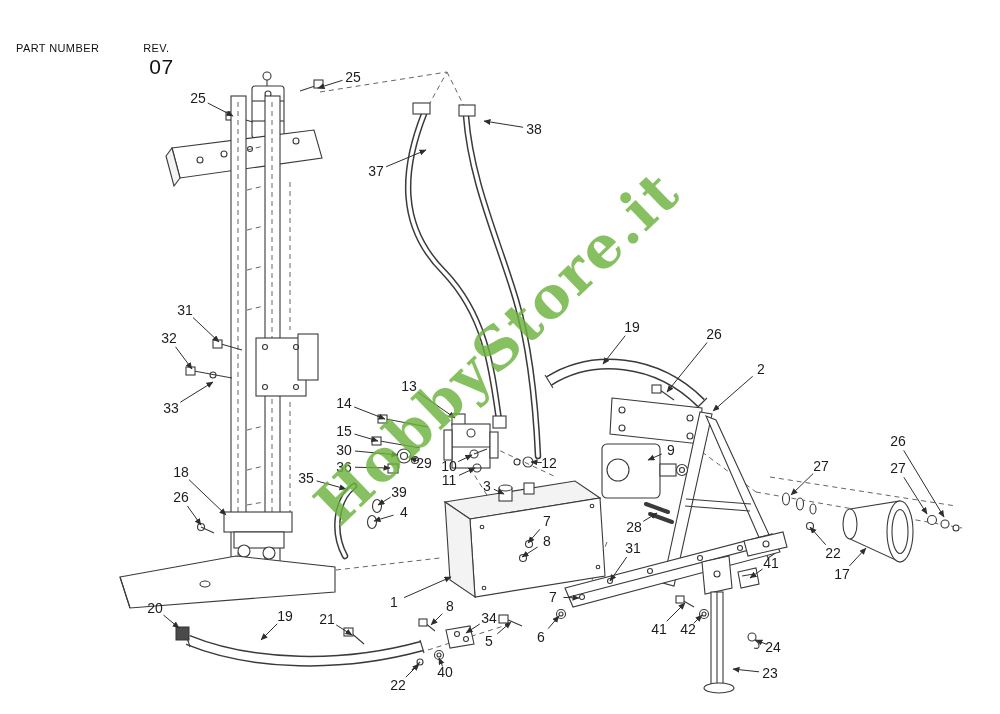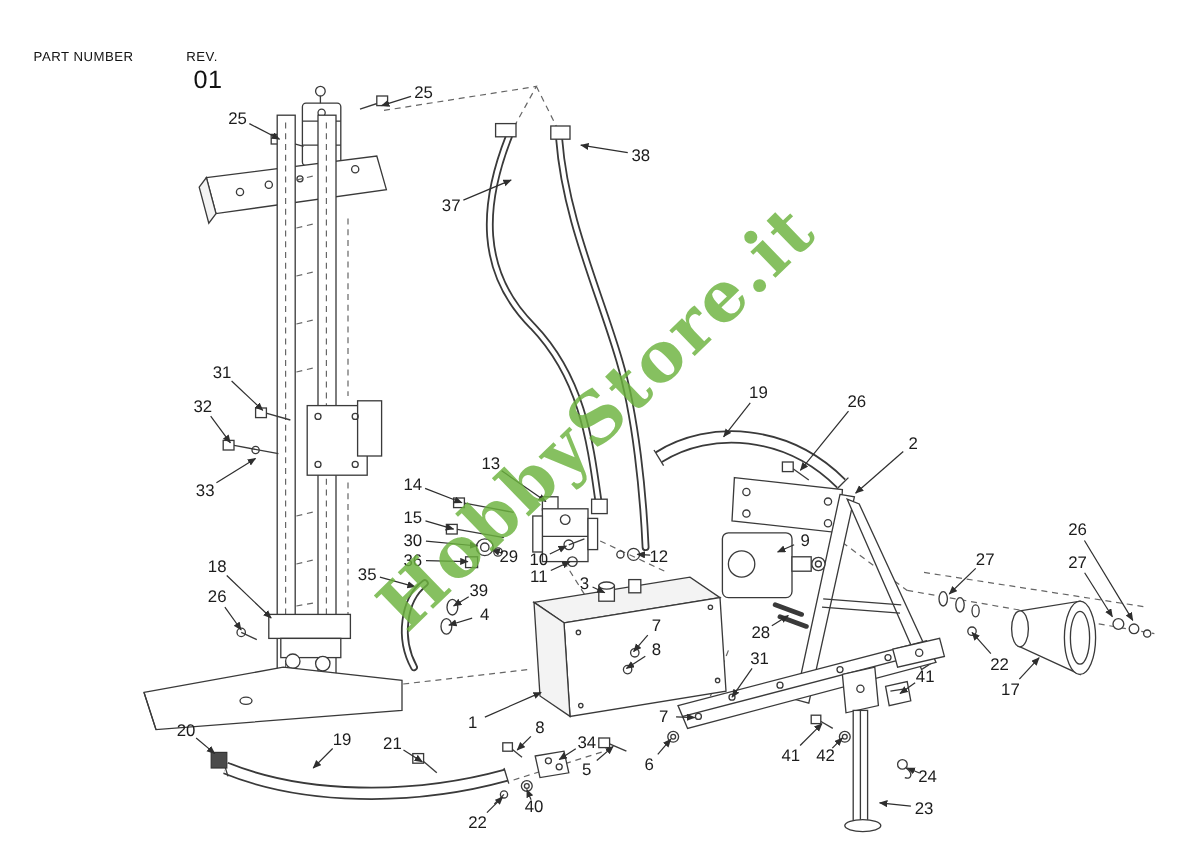--- a/index.html
+++ b/index.html
@@ -1,17 +1,17 @@
 <!DOCTYPE html>
 <html><head>
 <meta charset="utf-8">
 <style>
   html,body{margin:0;padding:0;background:#fff;}
   .page{position:relative;width:1000px;height:714px;background:#fff;overflow:hidden;font-family:"Liberation Sans",sans-serif;}
-  .title-block{position:absolute;top:42px;left:28px;display:flex;gap:44px;color:#111;}
+  .title-block{position:absolute;top:42px;left:16px;display:flex;gap:44px;color:#111;}
   .tb-label{font-size:11px;letter-spacing:.4px;}
   .tb-value{font-size:23px;letter-spacing:.5px;margin-top:1px;}
   .rev .tb-value{padding-left:6px;font-size:21px;}
   .diagram{position:absolute;left:0;top:0;width:961px;height:714px;text-align:center;}
   .watermark{position:absolute;left:497px;top:348px;transform:translate(-50%,-50%) rotate(-44deg);
              font-family:"DejaVu Serif",serif;font-weight:700;font-size:58px;letter-spacing:2px;
              color:#6cb33e;opacity:.82;white-space:nowrap;pointer-events:none;}
   .ln{fill:none;stroke:#3a3a3a;stroke-width:1.1;}
   .fw{fill:#fff;stroke:#3a3a3a;stroke-width:1.1;}
   .fl{fill:#f3f3f3;stroke:#3a3a3a;stroke-width:1.1;}
@@ -29,21 +29,21 @@
 <body>
 
 <div class="page">
 
   <div class="title-block">
     <div class="pn">
       <div class="tb-label">PART NUMBER</div>
     </div>
     <div class="rev">
       <div class="tb-label">REV.</div>
-      <div class="tb-value">01</div>
+      <div class="tb-value">07</div>
     </div>
   </div>
 
   <div class="diagram">
     <svg width="1000" height="714" viewBox="0 0 1000 714" xmlns="http://www.w3.org/2000/svg">
       <defs>
         <marker id="arrowhead" markerWidth="8" markerHeight="8" refX="6.5" refY="3" orient="auto">
           <path d="M0,0 L7,3 L0,6 Z" fill="#2e2e2e"></path>
         </marker>
       </defs>

